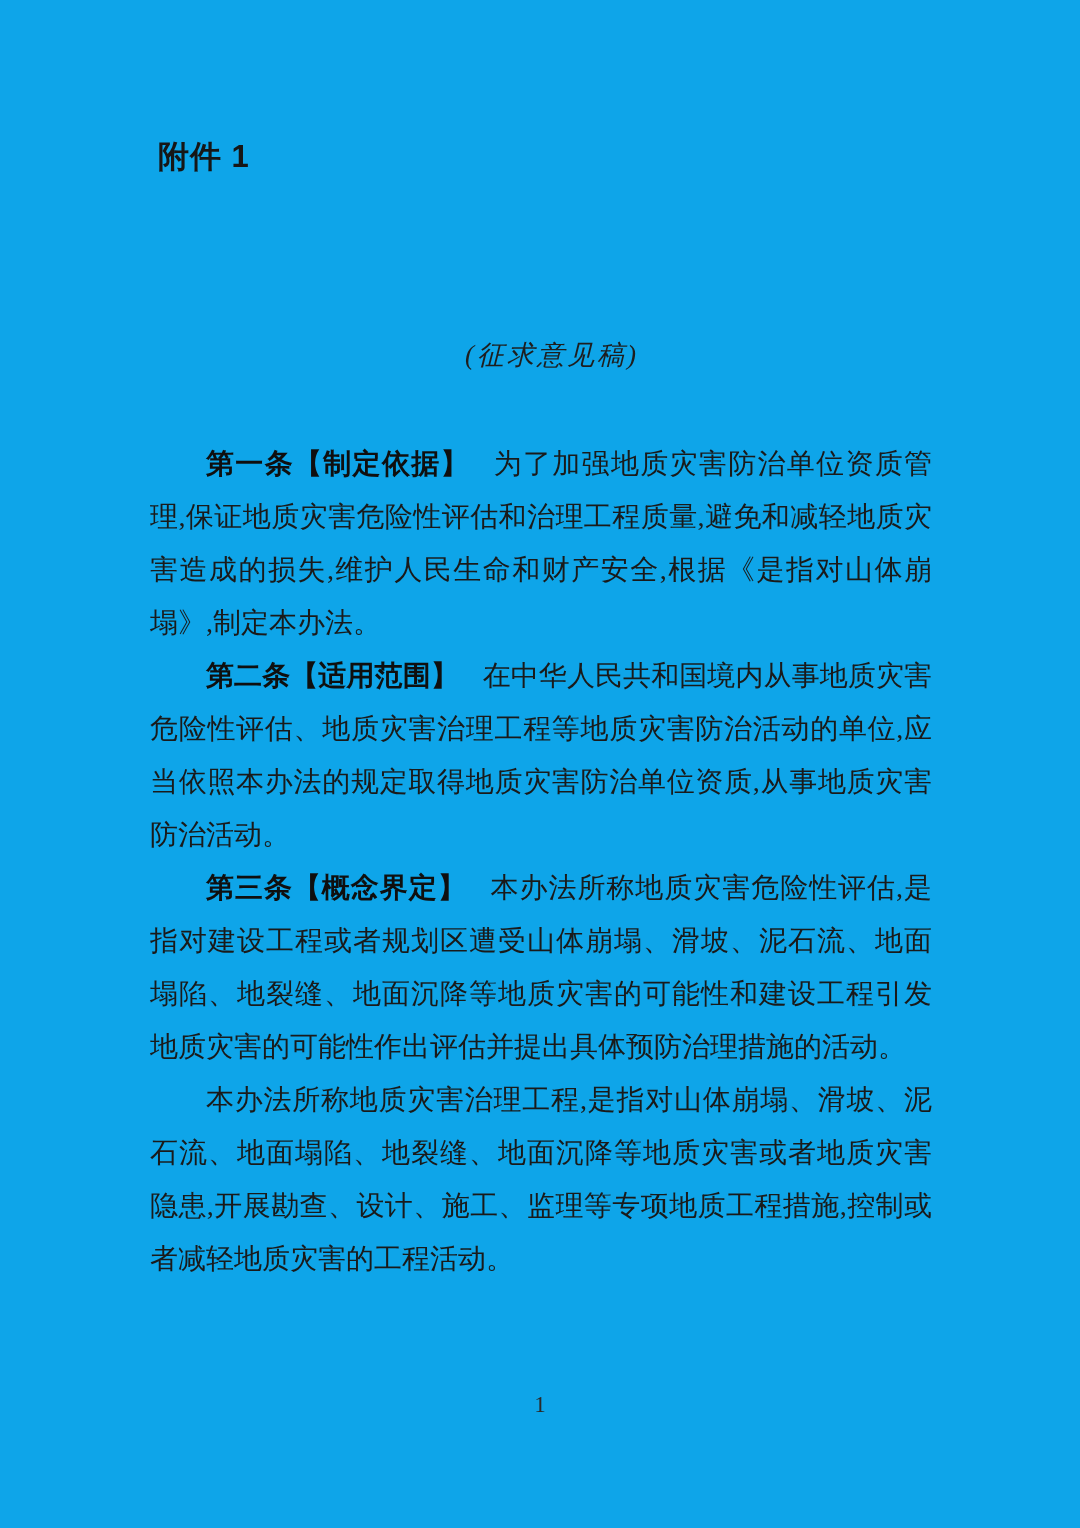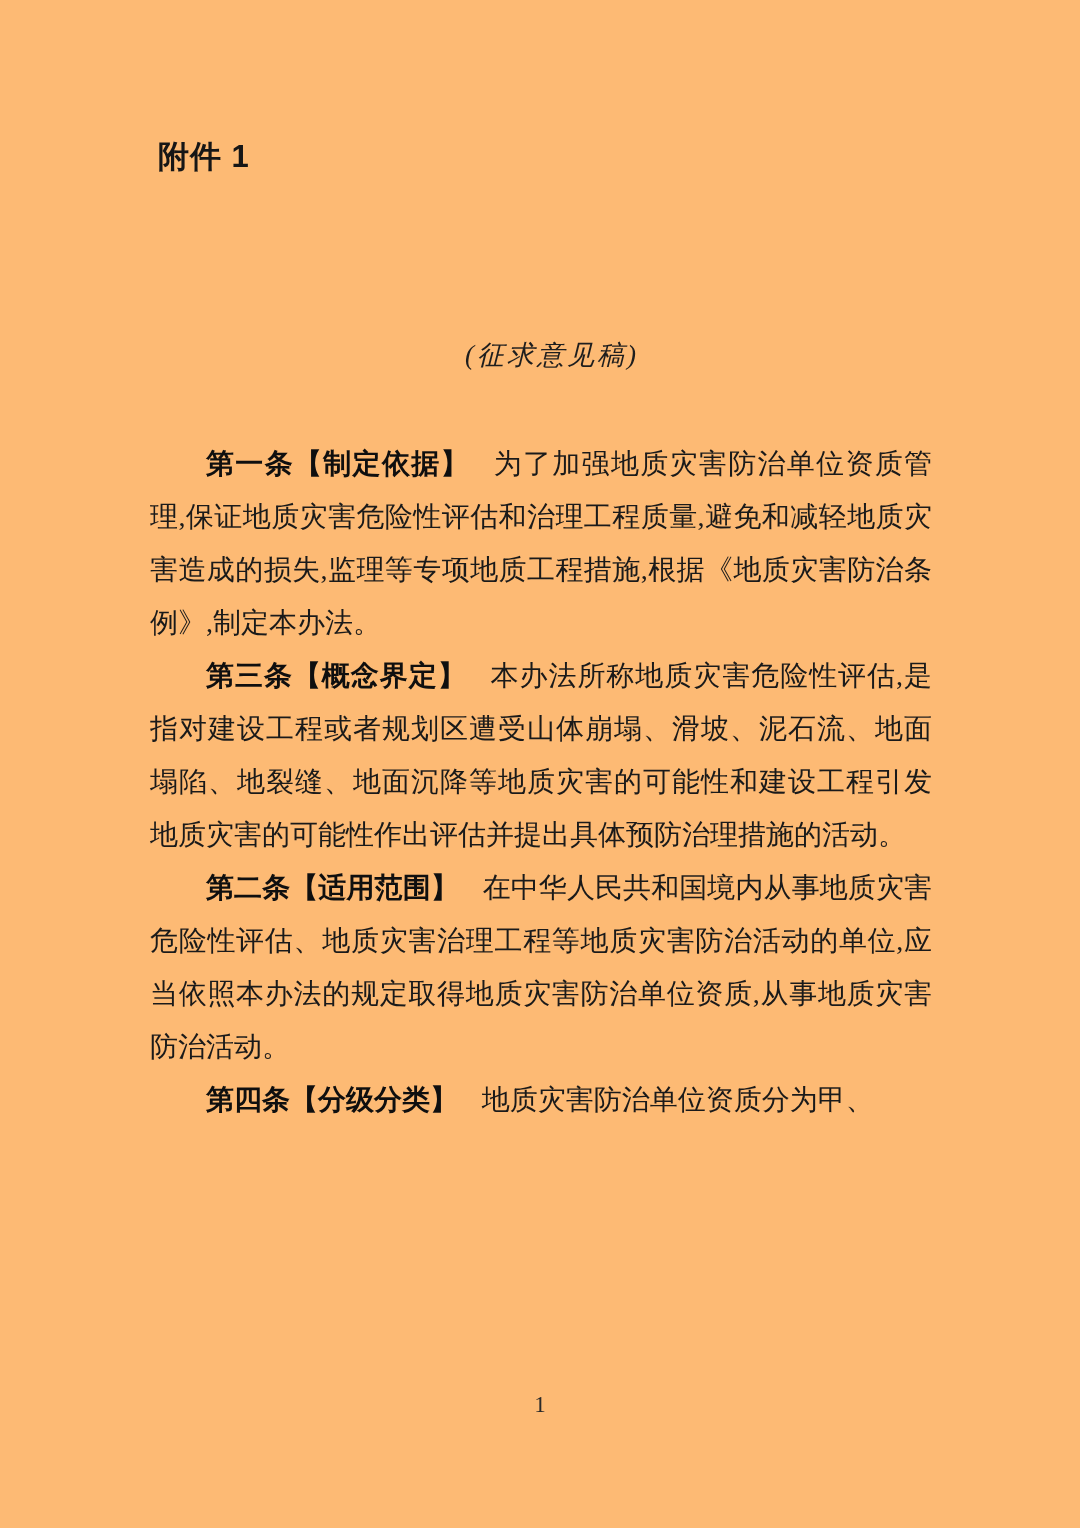--- a/index.html
+++ b/index.html
@@ -6,21 +6,21 @@
   html, body {
     margin: 0;
     padding: 0;
     background: #ffffff;
   }
   .page {
     position: relative;
     width: 1080px;
     height: 1528px;
     margin: 0 auto;
-    background: #fdba74;
+    background: #0ea5e9;
     box-sizing: border-box;
     overflow: hidden;
     color: #1c1c1c;
     font-family: "Liberation Serif", "DejaVu Serif", serif;
   }
   .attachment {
     position: absolute;
     top: 138px;
     left: 158px;
     font-family: "Liberation Sans", "DejaVu Sans", sans-serif;
@@ -96,25 +96,25 @@
 <body>
 
 <div class="page">
 
   <div class="attachment">附件 1</div>
 
 
   <div class="doc-subtitle">(征求意见稿)</div>
 
   <div class="content">
-  <p class="para"><span class="para-head">第一条【制定依据】</span><span class="para-body">为了加强地质灾害防治单位资质管理,保证地质灾害危险性评估和治理工程质量,避免和减轻地质灾害造成的损失,监理等专项地质工程措施,根据《地质灾害防治条例》,制定本办法。</span></p>
+  <p class="para"><span class="para-head">第一条【制定依据】</span><span class="para-body">为了加强地质灾害防治单位资质管理,保证地质灾害危险性评估和治理工程质量,避免和减轻地质灾害造成的损失,维护人民生命和财产安全,根据《是指对山体崩塌》,制定本办法。</span></p>
+
+  <p class="para"><span class="para-head">第二条【适用范围】</span><span class="para-body">在中华人民共和国境内从事地质灾害危险性评估、地质灾害治理工程等地质灾害防治活动的单位,应当依照本办法的规定取得地质灾害防治单位资质,从事地质灾害防治活动。</span></p>
 
   <p class="para"><span class="para-head">第三条【概念界定】</span><span class="para-body">本办法所称地质灾害危险性评估,是指对建设工程或者规划区遭受山体崩塌、滑坡、泥石流、地面塌陷、地裂缝、地面沉降等地质灾害的可能性和建设工程引发地质灾害的可能性作出评估并提出具体预防治理措施的活动。</span></p>
 
-  <p class="para"><span class="para-head">第二条【适用范围】</span><span class="para-body">在中华人民共和国境内从事地质灾害危险性评估、地质灾害治理工程等地质灾害防治活动的单位,应当依照本办法的规定取得地质灾害防治单位资质,从事地质灾害防治活动。</span></p>
+  <p class="para"><span class="para-body">本办法所称地质灾害治理工程,是指对山体崩塌、滑坡、泥石流、地面塌陷、地裂缝、地面沉降等地质灾害或者地质灾害隐患,开展勘查、设计、施工、监理等专项地质工程措施,控制或者减轻地质灾害的工程活动。</span></p>
 
-
-  <p class="para"><span class="para-head">第四条【分级分类】</span><span class="para-body">地质灾害防治单位资质分为甲、</span></p>
 </div>
 
   <div class="page-number">1</div>
 
 </div>
 
 </body></html>

